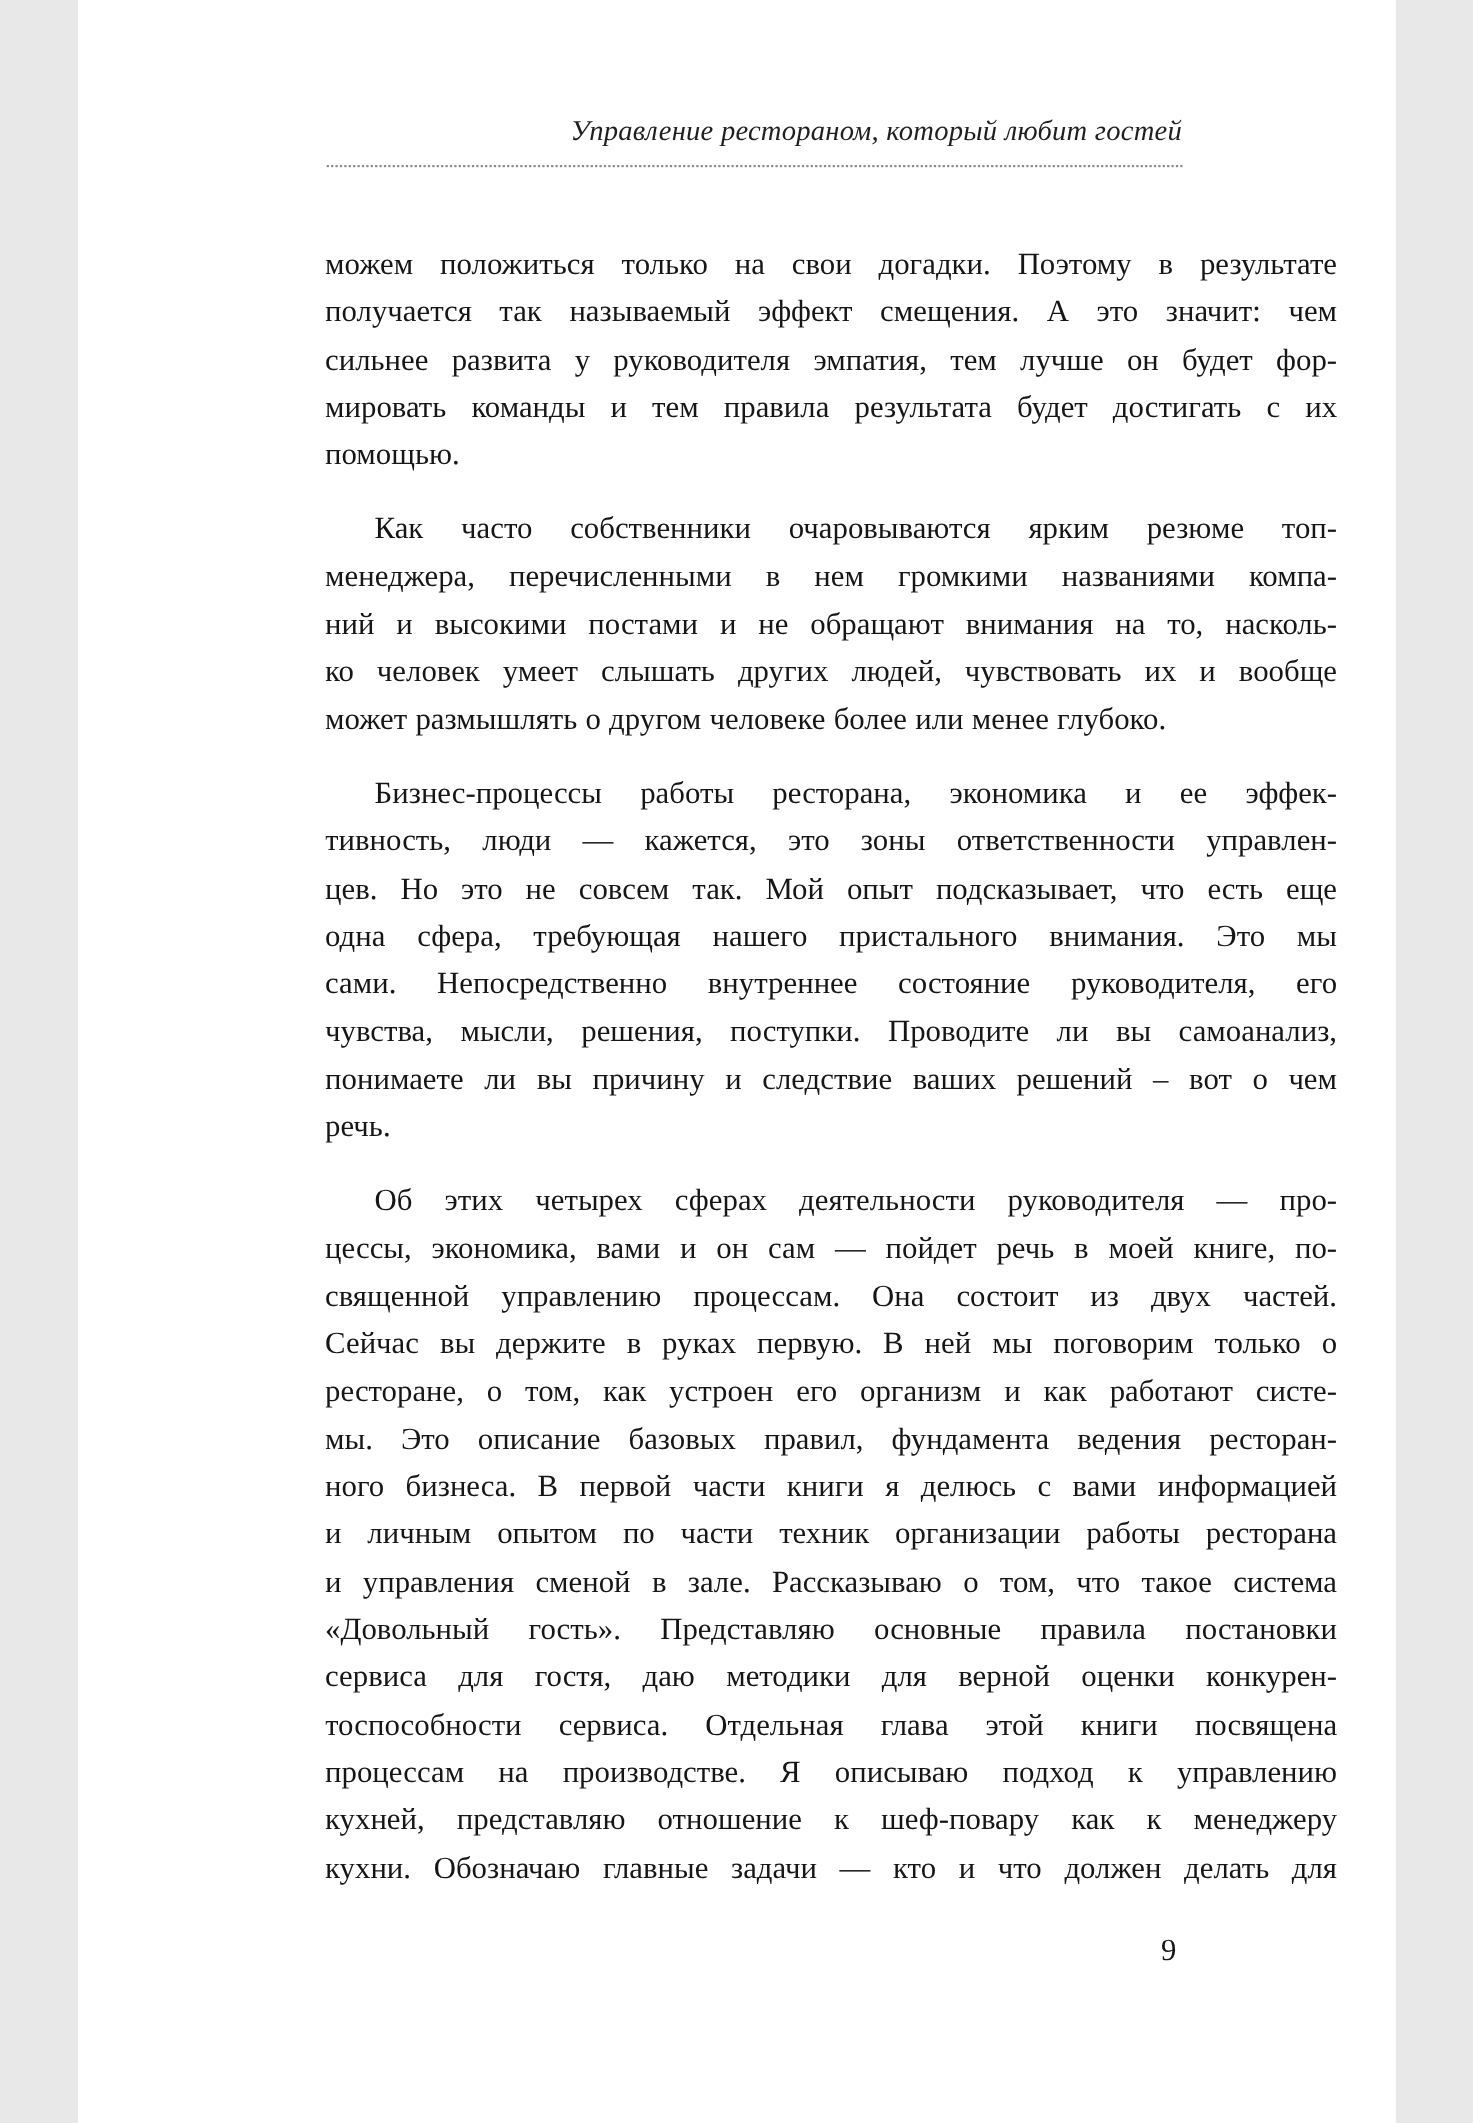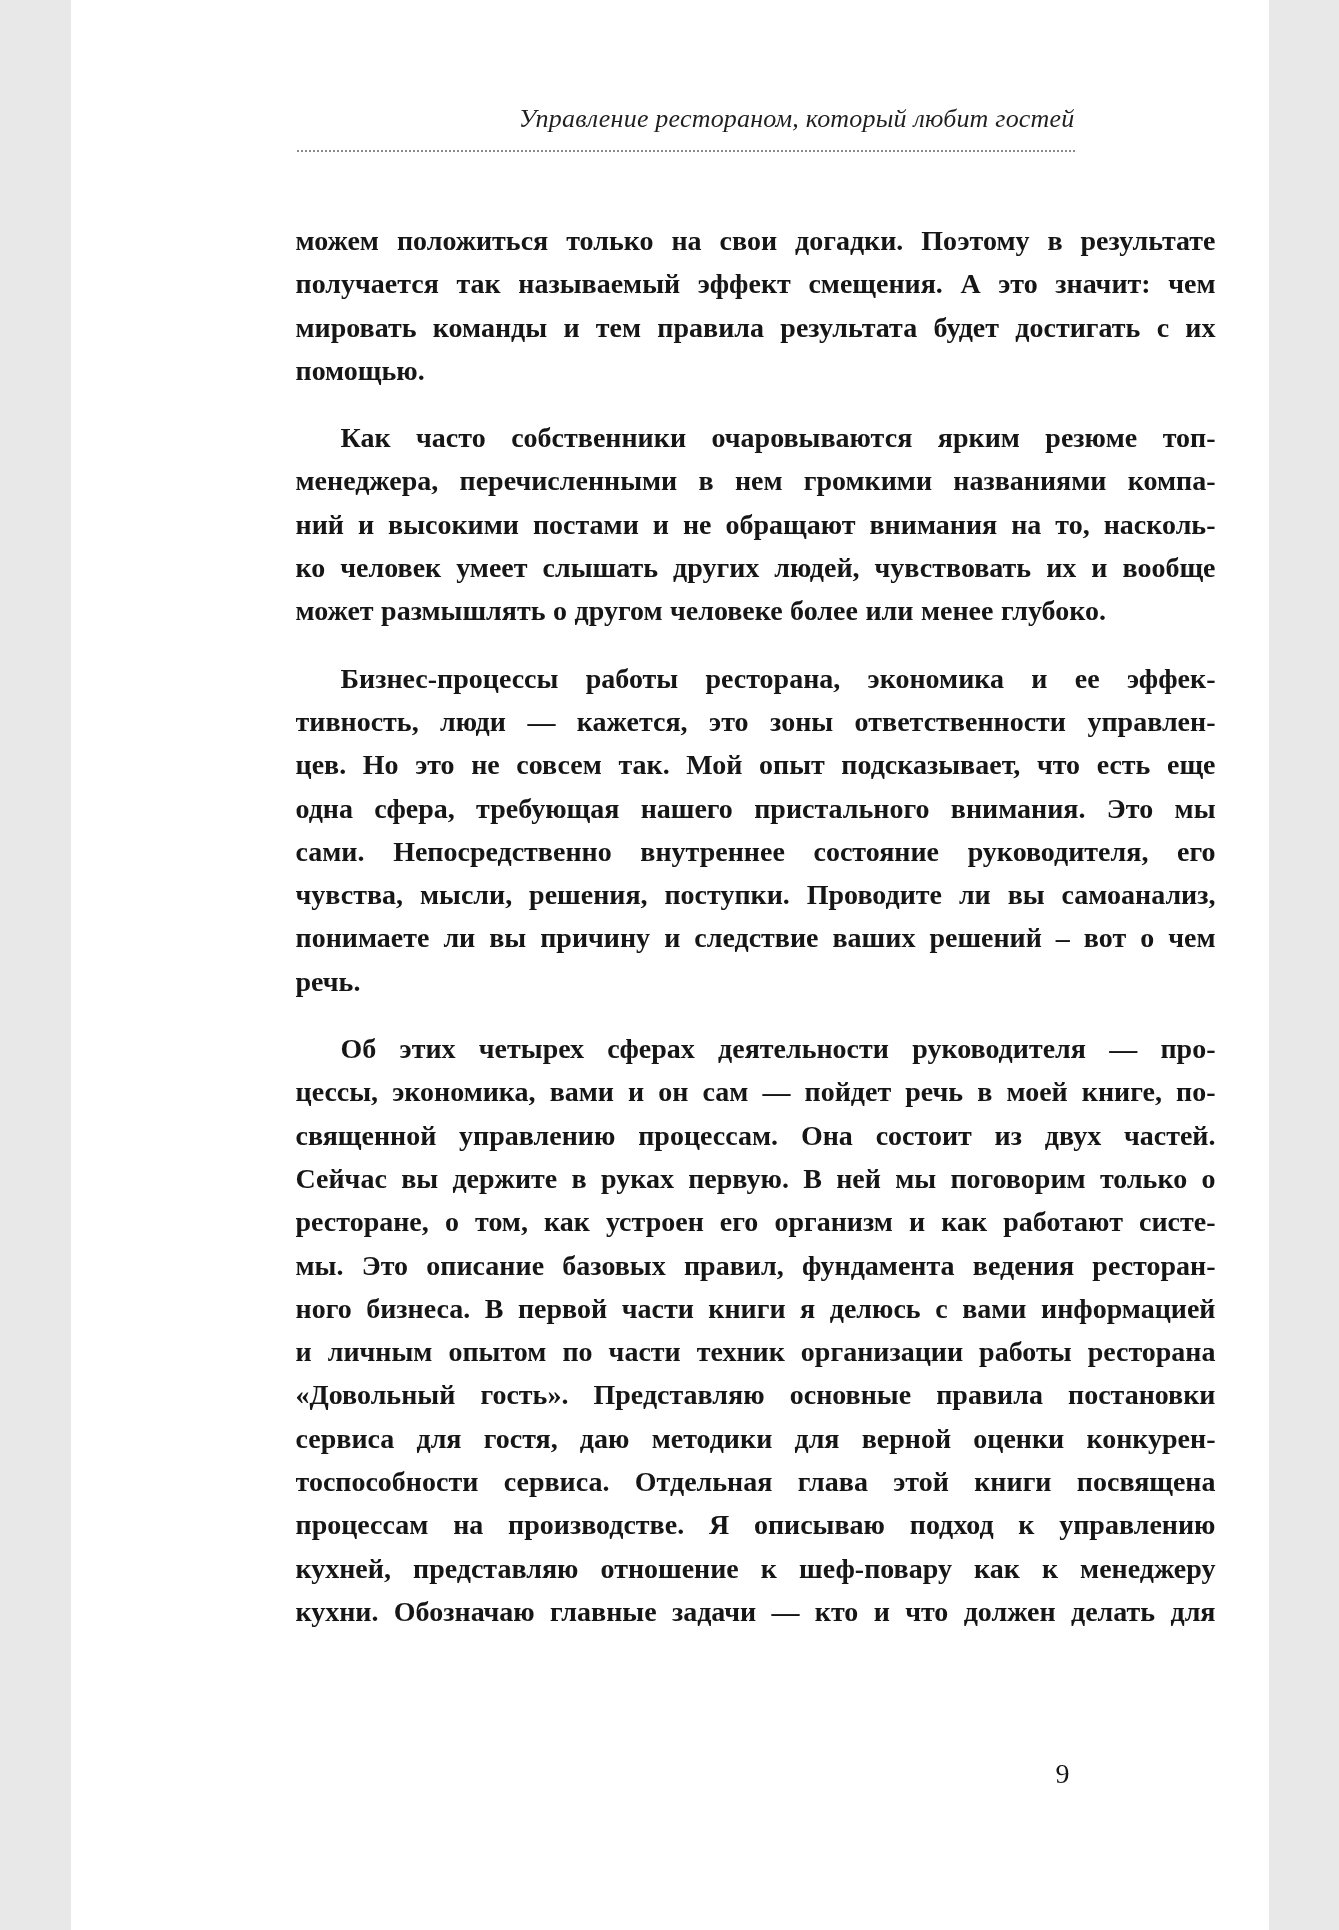--- a/index.html
+++ b/index.html
@@ -45,21 +45,20 @@
     line-height: 43.3px;
     color: #161616;
   }
   .para { margin: 0; padding: 0; }
   .line {
     height: 43.3px;
     overflow: hidden;
     text-align: justify;
     text-align-last: justify;
     word-spacing: 0.5px;
-    font-weight: bold;
   }
   .line.indent { padding-left: 45px; margin-top: 24px; }
   .line.lastline { text-align-last: left; }
   .page-number {
     position: absolute;
     left: 225px;
     right: 199px;
     top: 1758px;
     text-align: right;
     font-size: 28px;
@@ -72,20 +71,21 @@
 <div class="sheet">
 
   <div class="running-header">Управление рестораном, который любит гостей</div>
   <div class="header-rule"></div>
 
   <div class="page-body">
 
     <div class="para">
       <div class="line">можем положиться только на свои догадки. Поэтому в результате</div>
       <div class="line">получается так называемый эффект смещения. А это значит: чем</div>
+      <div class="line">сильнее развита у руководителя эмпатия, тем лучше он будет фор-</div>
       <div class="line">мировать команды и тем правила результата будет достигать с их</div>
       <div class="line lastline">помощью.</div>
     </div>
 
     <div class="para">
       <div class="line indent">Как часто собственники очаровываются ярким резюме топ-</div>
       <div class="line">менеджера, перечисленными в нем громкими названиями компа-</div>
       <div class="line">ний и высокими постами и не обращают внимания на то, насколь-</div>
       <div class="line">ко человек умеет слышать других людей, чувствовать их и вообще</div>
       <div class="line lastline">может размышлять о другом человеке более или менее глубоко.</div>
@@ -104,20 +104,21 @@
 
     <div class="para">
       <div class="line indent">Об этих четырех сферах деятельности руководителя — про-</div>
       <div class="line">цессы, экономика, вами и он сам — пойдет речь в моей книге, по-</div>
       <div class="line">священной управлению процессам. Она состоит из двух частей.</div>
       <div class="line">Сейчас вы держите в руках первую. В ней мы поговорим только о</div>
       <div class="line">ресторане, о том, как устроен его организм и как работают систе-</div>
       <div class="line">мы. Это описание базовых правил, фундамента ведения ресторан-</div>
       <div class="line">ного бизнеса. В первой части книги я делюсь с вами информацией</div>
       <div class="line">и личным опытом по части техник организации работы ресторана</div>
+      <div class="line">и управления сменой в зале. Рассказываю о том, что такое система</div>
       <div class="line">«Довольный гость». Представляю основные правила постановки</div>
       <div class="line">сервиса для гостя, даю методики для верной оценки конкурен-</div>
       <div class="line">тоспособности сервиса. Отдельная глава этой книги посвящена</div>
       <div class="line">процессам на производстве. Я описываю подход к управлению</div>
       <div class="line">кухней, представляю отношение к шеф-повару как к менеджеру</div>
       <div class="line">кухни. Обозначаю главные задачи — кто и что должен делать для</div>
     </div>
 
   </div>
 

